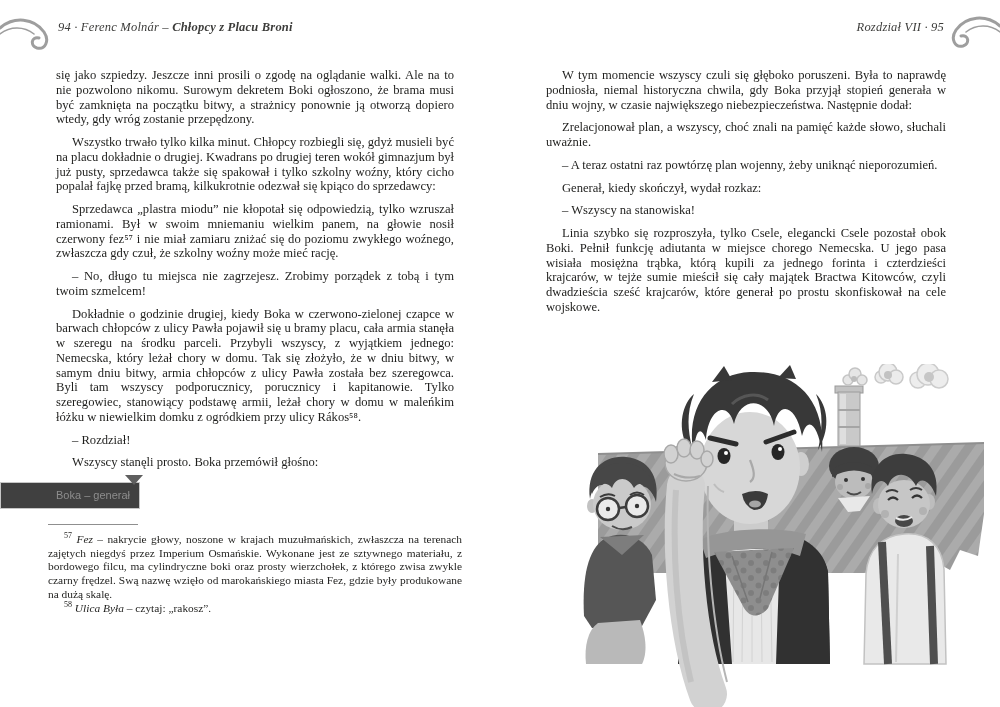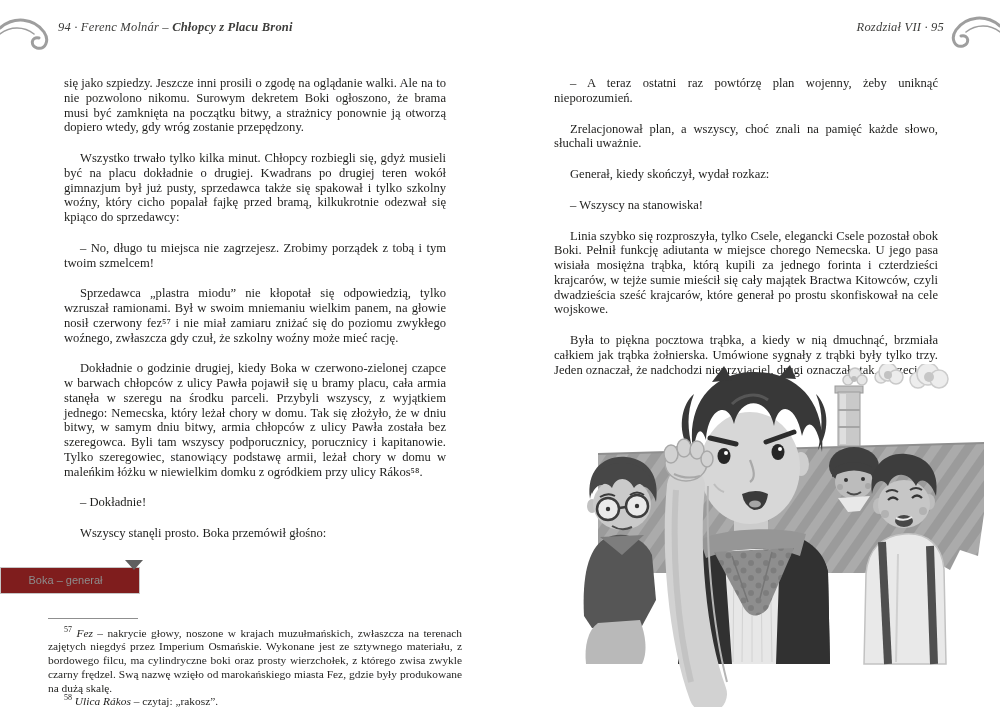--- a/index.html
+++ b/index.html
@@ -18,41 +18,41 @@
     position:absolute;top:20px;font-size:12.5px;font-style:italic;color:#3c3c3a;
     letter-spacing:.2px;white-space:nowrap;
   }
   .runhead.left{left:58px;}
   .runhead.right{right:56px;text-align:right;}
   .runhead .booktitle{font-weight:bold;}
   
   .col{position:absolute;top:60px;width:414px;font-size:12.6px;line-height:14.75px;text-align:justify;}
   .col-left{left:48px;}
   .col-right{left:538px;width:416px;}
-  .para{text-indent:16px;margin:16px;}
+  .para{text-indent:16px;margin:8px;}
   .para.noind{text-indent:0;}
   .force-just{text-indent:16px;text-align:justify;text-align-last:justify;}
   
   .note-row{display:flex;margin-left:-48px;align-items:flex-start;}
   .note-box{
     position:relative;width:140px;flex:0 0 140px;height:27px;box-sizing:border-box;
-    border:1px solid #c6c6c6;background:#7f1d1d;
-    display:flex;align-items:center;justify-content:center;
+    border:1px solid #c6c6c6;background:#404040;
+    display:flex;align-items:center;justify-content:flex-end;
     padding-right:9px;
     font-family:"Liberation Sans", sans-serif;
-    font-size:11px;color:#8d8d8d;margin-top:10px;
+    font-size:11px;color:#8d8d8d;margin-top:4px;
   }
   .note-tri{
     position:absolute;right:-4px;top:-8px;width:0;height:0;
     border-left:9px solid transparent;border-right:9px solid transparent;
     border-top:10px solid #5f5f5f;
   }
   .note-wrap{flex:1;padding-left:12px;text-align:justify;}
   
-  .footnotes{margin-top:24px;}
+  .footnotes{margin-top:15px;}
   .fnrule{width:90px;height:0;border-top:1px solid #8f8f8f;margin:0 0 8px 0;}
   .footnote{font-size:11.4px;line-height:13.7px;text-indent:16px;text-align:justify;margin:0;}
   .footnote .sup{font-size:8px;vertical-align:super;line-height:0;}
   .footnote i{font-style:italic;}
   
   .illo{position:absolute;left:582px;top:364px;width:408px;height:343px;}
 </style>
 </head>
 <body>
 
@@ -64,47 +64,47 @@
   <path d="M 58 16 C 44 4 24 6 14 20 C 8 29 13 38 21 36 C 28 34 27 24 19 26" fill="none" stroke="#9e9e9e" stroke-width="3" stroke-linecap="round"></path>
   <path d="M 58 22 C 48 14 34 14 24 22" fill="none" stroke="#9e9e9e" stroke-width="1.6" stroke-linecap="round"></path>
 </svg>
 
 <div class="runhead left"><span>94 · Ferenc Molnár – </span><span class="booktitle">Chłopcy z Placu Broni</span></div>
 <div class="runhead right">Rozdział VII · 95</div>
 
 <div class="col col-left">
   <p class="para noind">się jako szpiedzy. Jeszcze inni prosili o zgodę na oglądanie walki. Ale na to nie pozwolono nikomu. Surowym dekretem Boki ogłoszono, że brama musi być zamknięta na początku bitwy, a strażnicy ponownie ją otworzą dopiero wtedy, gdy wróg zostanie przepędzony.</p>
   <p class="para">Wszystko trwało tylko kilka minut. Chłopcy rozbiegli się, gdyż musieli być na placu dokładnie o drugiej. Kwadrans po drugiej teren wokół gimnazjum był już pusty, sprzedawca także się spakował i tylko szkolny woźny, który cicho popalał fajkę przed bramą, kilkukrotnie odezwał się kpiąco do sprzedawcy:</p>
+  <p class="para">Sprzedawca „plastra miodu” nie kłopotał się odpowiedzią, tylko wzruszał ramionami. Był w swoim mniemaniu wielkim panem, na głowie nosił czerwony fez⁵⁷ i nie miał zamiaru zniżać się do poziomu zwykłego woźnego, zwłaszcza gdy czuł, że szkolny woźny może mieć rację.</p>
   <p class="para">– No, długo tu miejsca nie zagrzejesz. Zrobimy porządek z tobą i tym twoim szmelcem!</p>
-  <p class="para">Sprzedawca „plastra miodu” nie kłopotał się odpowiedzią, tylko wzruszał ramionami. Był w swoim mniemaniu wielkim panem, na głowie nosił czerwony fez⁵⁷ i nie miał zamiaru zniżać się do poziomu zwykłego woźnego, zwłaszcza gdy czuł, że szkolny woźny może mieć rację.</p>
   <p class="para">Dokładnie o godzinie drugiej, kiedy Boka w czerwono-zielonej czapce w barwach chłopców z ulicy Pawła pojawił się u bramy placu, cała armia stanęła w szeregu na środku parceli. Przybyli wszyscy, z wyjątkiem jednego: Nemecska, który leżał chory w domu. Tak się złożyło, że w dniu bitwy, w samym dniu bitwy, armia chłopców z ulicy Pawła została bez szeregowca. Byli tam wszyscy podporucznicy, porucznicy i kapitanowie. Tylko szeregowiec, stanowiący podstawę armii, leżał chory w domu w maleńkim łóżku w niewielkim domku z ogródkiem przy ulicy Rákos⁵⁸.</p>
-  <p class="para">– Dokładnie!</p>
+  <p class="para">– Rozdział!</p>
   <p class="para">Wszyscy stanęli prosto. Boka przemówił głośno:</p>
 
   <div class="note-row">
     <div class="note-box">
       <span class="note-tri"></span>
       <span>Boka – generał</span>
     </div>
   </div>
 
   <div class="footnotes">
     <div class="fnrule"></div>
     <p class="footnote"><span class="sup">57</span> <i>Fez</i> <span>– nakrycie głowy, noszone w krajach muzułmańskich, zwłaszcza na terenach zajętych niegdyś przez Imperium Osmańskie. Wykonane jest ze sztywnego materiału, z bordowego filcu, ma cylindryczne boki oraz prosty wierzchołek, z którego zwisa zwykle czarny frędzel. Swą nazwę wzięło od marokańskiego miasta Fez, gdzie były produkowane na dużą skalę.</span></p>
-    <p class="footnote"><span class="sup">58</span> <i>Ulica Rákos</i> <span>– czytaj: „rakosz”.</span></p>
+    <p class="footnote"><span class="sup">58</span> <i>Ulica Była</i> <span>– czytaj: „rakosz”.</span></p>
   </div>
 </div>
 
 <div class="col col-right">
+  <p class="para">W tym momencie wszyscy czuli się głęboko poruszeni. Była to naprawdę podniosła, niemal historyczna chwila, gdy Boka przyjął stopień generała w dniu wojny, w czasie największego niebezpieczeństwa. Następnie dodał:</p>
+  <p class="para">Zrelacjonował plan, a wszyscy, choć znali na pamięć każde słowo, słuchali uważnie.</p>
   <p class="para">– A teraz ostatni raz powtórzę plan wojenny, żeby uniknąć nieporozumień.</p>
-  <p class="para">Zrelacjonował plan, a wszyscy, choć znali na pamięć każde słowo, słuchali uważnie.</p>
   <p class="para">Generał, kiedy skończył, wydał rozkaz:</p>
   <p class="para">– Wszyscy na stanowiska!</p>
   <p class="para">Linia szybko się rozproszyła, tylko Csele, elegancki Csele pozostał obok Boki. Pełnił funkcję adiutanta w miejsce chorego Nemecska. U jego pasa wisiała mosiężna trąbka, którą kupili za jednego forinta i czterdzieści krajcarów, w tejże sumie mieścił się cały majątek Bractwa Kitowców, czyli dwadzieścia sześć krajcarów, które generał po prostu skonfiskował na cele wojskowe.</p>
-  <p class="para">Była to piękna pocztowa trąbka, a kiedy w nią dmuchnąć, brzmiała całkiem jak trąbka żołnierska. Umówione sygnały z trąbki były tylko trzy. Jeden oznaczał, że nadchodzi nieprzyjaciel, drugi oznaczał atak, a trzeci</p>
 </div>
 
 <svg class="illo" viewBox="0 0 408 343">
   <defs>
     <pattern id="stripes" width="18" height="18" patternUnits="userSpaceOnUse" patternTransform="rotate(35)">
       <rect width="18" height="18" fill="#ababab"></rect>
       <rect width="9" height="18" fill="#9b9b9b"></rect>
     </pattern>
     <pattern id="dots" width="15" height="15" patternUnits="userSpaceOnUse">
       <circle cx="4" cy="4" r="3" fill="#6f6f6f"></circle>

